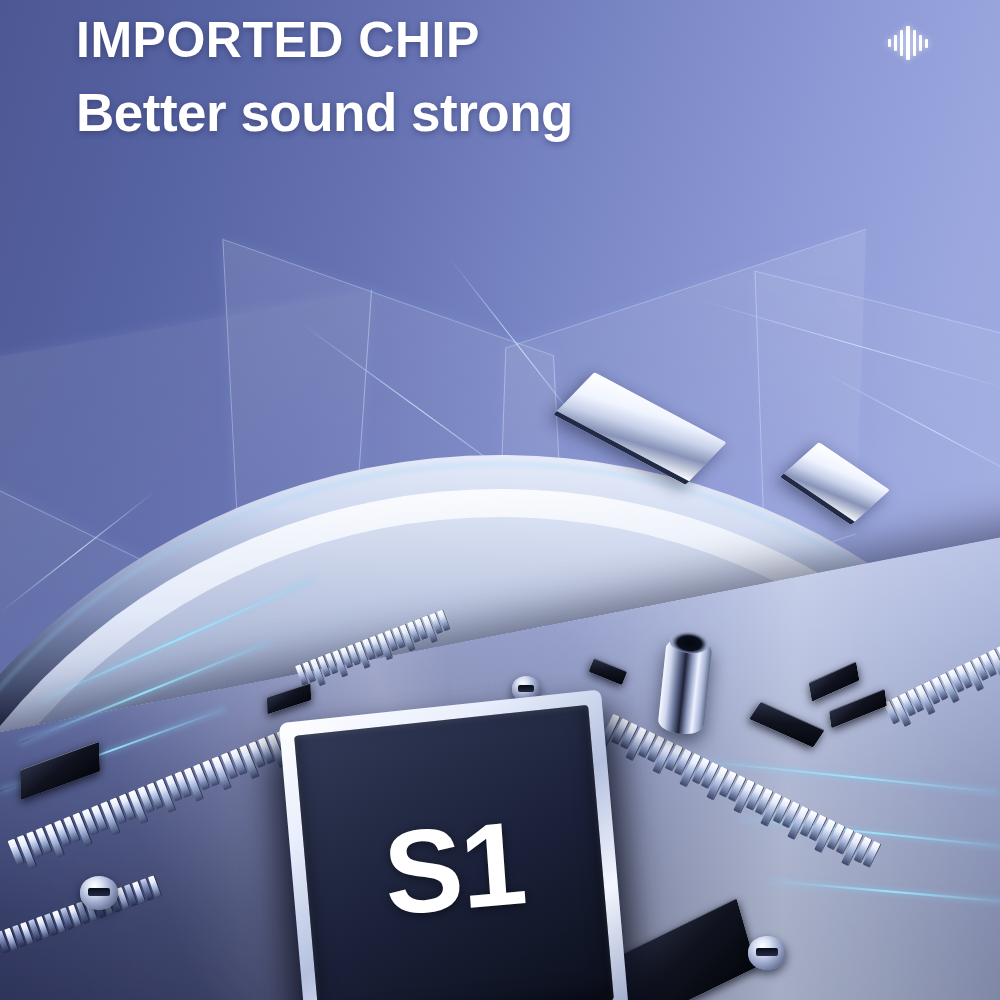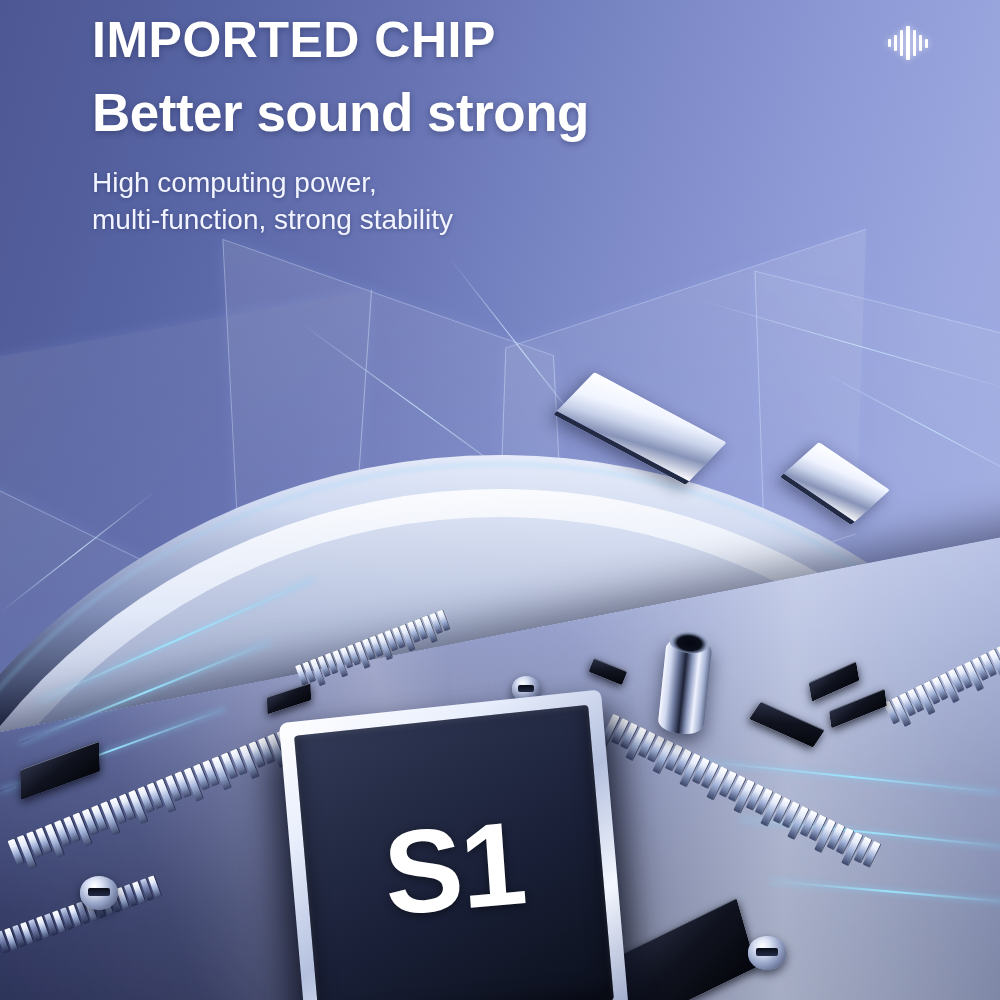--- a/index.html
+++ b/index.html
@@ -325,21 +325,21 @@
     font-size: 118px;
     letter-spacing: -2px;
     line-height: 1;
     text-shadow: 0 2px 10px rgba(0,0,0,0.45);
     transform: rotate(1deg);
   }
 
   
   .copy {
     position: absolute;
-    left: 92px;
+    left: 76px;
     top: 14px;
     width: 640px;
     z-index: 40;
   }
   .title {
     margin: 0;
     font-size: 50px;
     line-height: 1.06;
     font-weight: bold;
     color: #ffffff;
@@ -594,24 +594,20 @@
     <div class="chip-bezel">
       <div class="chip-die">
         <span class="chip-label">S1</span>
       </div>
     </div>
   </div>
 
   <div class="copy">
     <h1 class="title">IMPORTED CHIP</h1>
     <h2 class="subtitle">Better sound strong</h2>
-    <p class="desc">
-      <span>High computing power,</span>
-      <span>multi-function, strong stability</span>
-    </p>
   </div>
 
   <div class="wave-icon" id="wave-icon">
       <i style="height: 8px;"></i>
       <i style="height: 16px;"></i>
       <i style="height: 26px;"></i>
       <i style="height: 34px;"></i>
       <i style="height: 26px;"></i>
       <i style="height: 16px;"></i>
       <i style="height: 9px;"></i>

